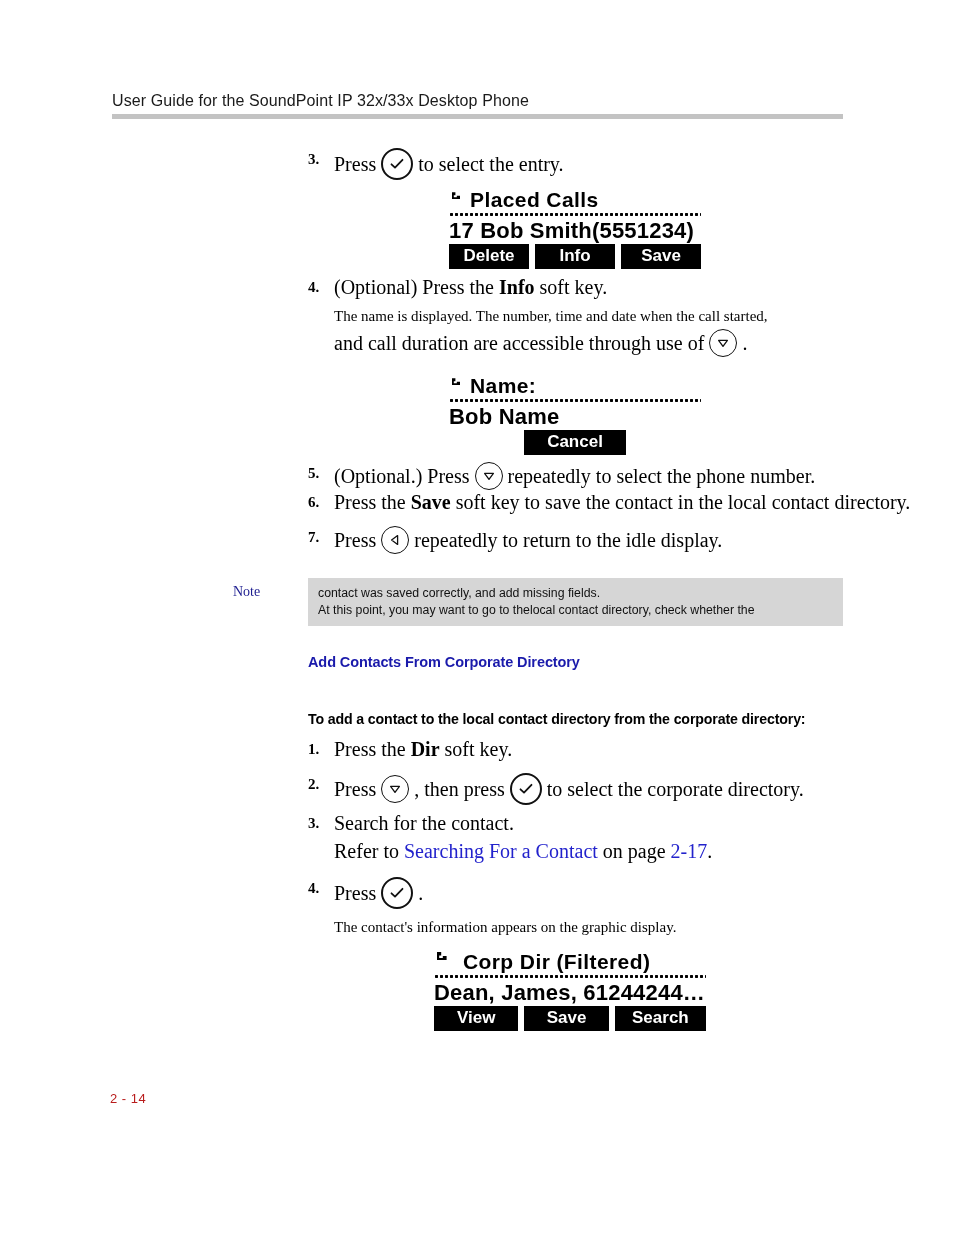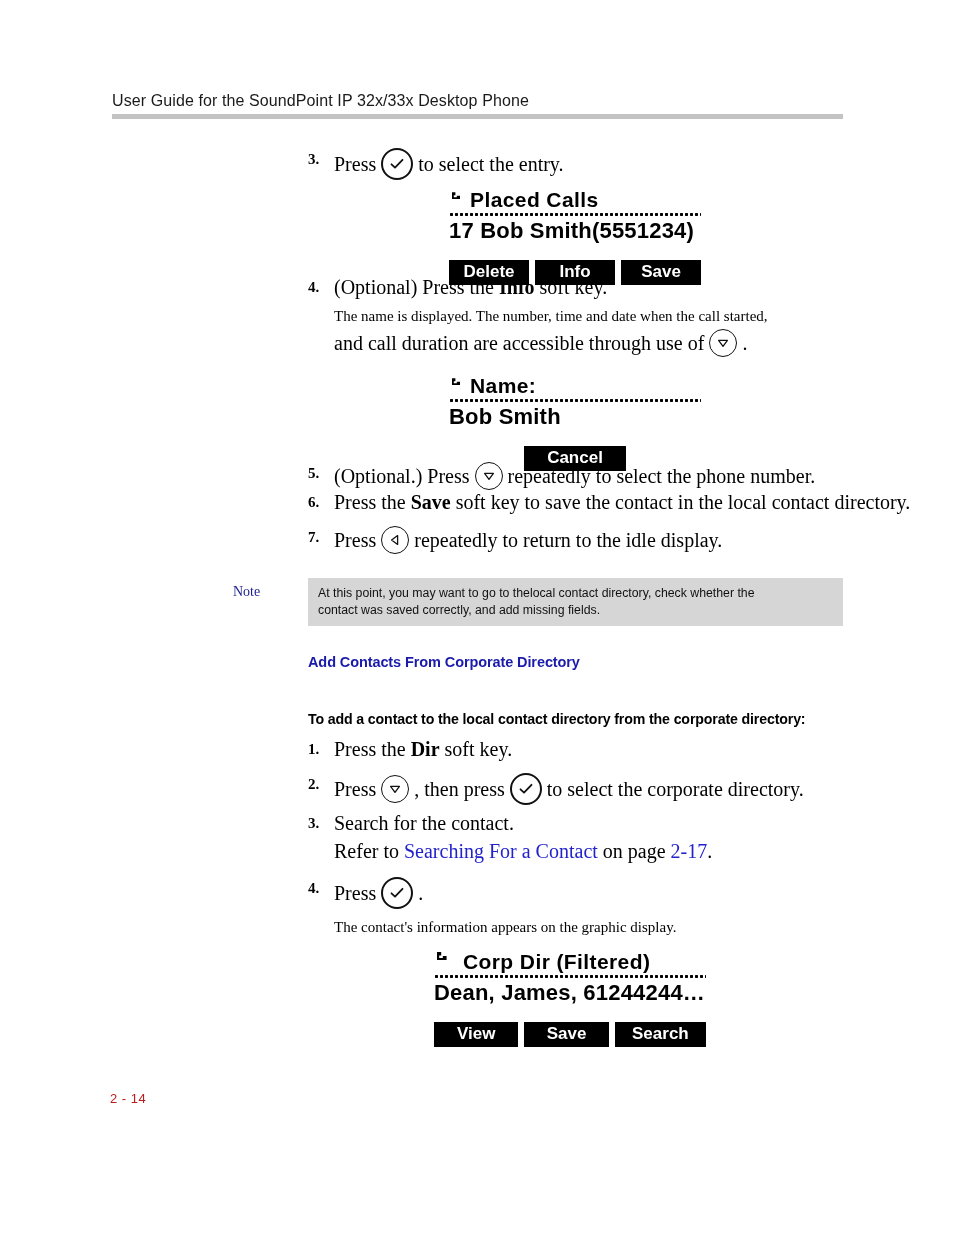--- a/index.html
+++ b/index.html
@@ -161,21 +161,21 @@
     font-family: "Liberation Sans", sans-serif;
     font-weight: bold;
     font-size: 22px;
     line-height: 26px;
     letter-spacing: 0.2px;
     white-space: nowrap;
     margin-top: 2px;
   }
   .lcd-softkeys {
     display: flex;
-    margin-top: 16px;
+    margin-top: 0;
     gap: 6px;
   }
   .lcd-softkeys.center { justify-content: center; }
   .softkey {
     background: #000;
     color: #fff;
     font-family: "Liberation Sans", sans-serif;
     font-weight: bold;
     font-size: 17px;
     line-height: 22px;
@@ -257,21 +257,21 @@
 <div class="lcd" style="left:449px; top:372px; width:252px;">
   <div class="lcd-titlerow">
     <span class="lcd-handset">
       <svg width="17" height="17" viewBox="0 0 17 17">
         <path d="M3 3.2 h3.4 v3.0 h-1.6 v2.1 h3.0 v-1.6 h3.2 v3.4 h-8 z" fill="#000"></path>
       </svg>
     </span>
     <span class="lcd-title">Name:</span>
   </div>
   <div class="lcd-dots"></div>
-  <div class="lcd-line">Bob Smith</div>
+  <div class="lcd-line">Bob Name</div>
   <div class="lcd-softkeys center">
     <span class="softkey" style="width:86px;">Cancel</span>
   </div>
 </div>
 
 <div class="step" style="left:308px; top:462px;">
   <span class="step-num">5.</span>
   <span class="step-body">
     <span>(Optional.) Press</span>
     <span class="key arrow">
@@ -298,22 +298,22 @@
       <svg width="16" height="16" viewBox="0 0 16 16">
           <path d="M10.6 3.6 L10.6 12.4 L4.6 8 Z" fill="none" stroke="#111" stroke-width="1.3" stroke-linejoin="round"></path>
         </svg>
     </span>
     <span>repeatedly to return to the idle display.</span>
   </span>
 </div>
 
 <div class="note-label">Note</div>
 <div class="note-box">
+  <div class="note-text">contact was saved correctly, and add missing fields.</div>
   <div class="note-text">At this point, you may want to go to thelocal contact directory, check whether the</div>
-  <div class="note-text">contact was saved correctly, and add missing fields.</div>
 </div>
 
 <div class="section-heading">Add Contacts From Corporate Directory</div>
 <div class="intro-line">To add a contact to the local contact directory from the corporate directory:</div>
 
 <div class="step" style="left:308px; top:738px;">
   <span class="step-num">1.</span>
   <span class="step-body">
     <span>Press the</span>&nbsp;<span class="b">Dir</span>&nbsp;<span>soft key.</span>
   </span>

